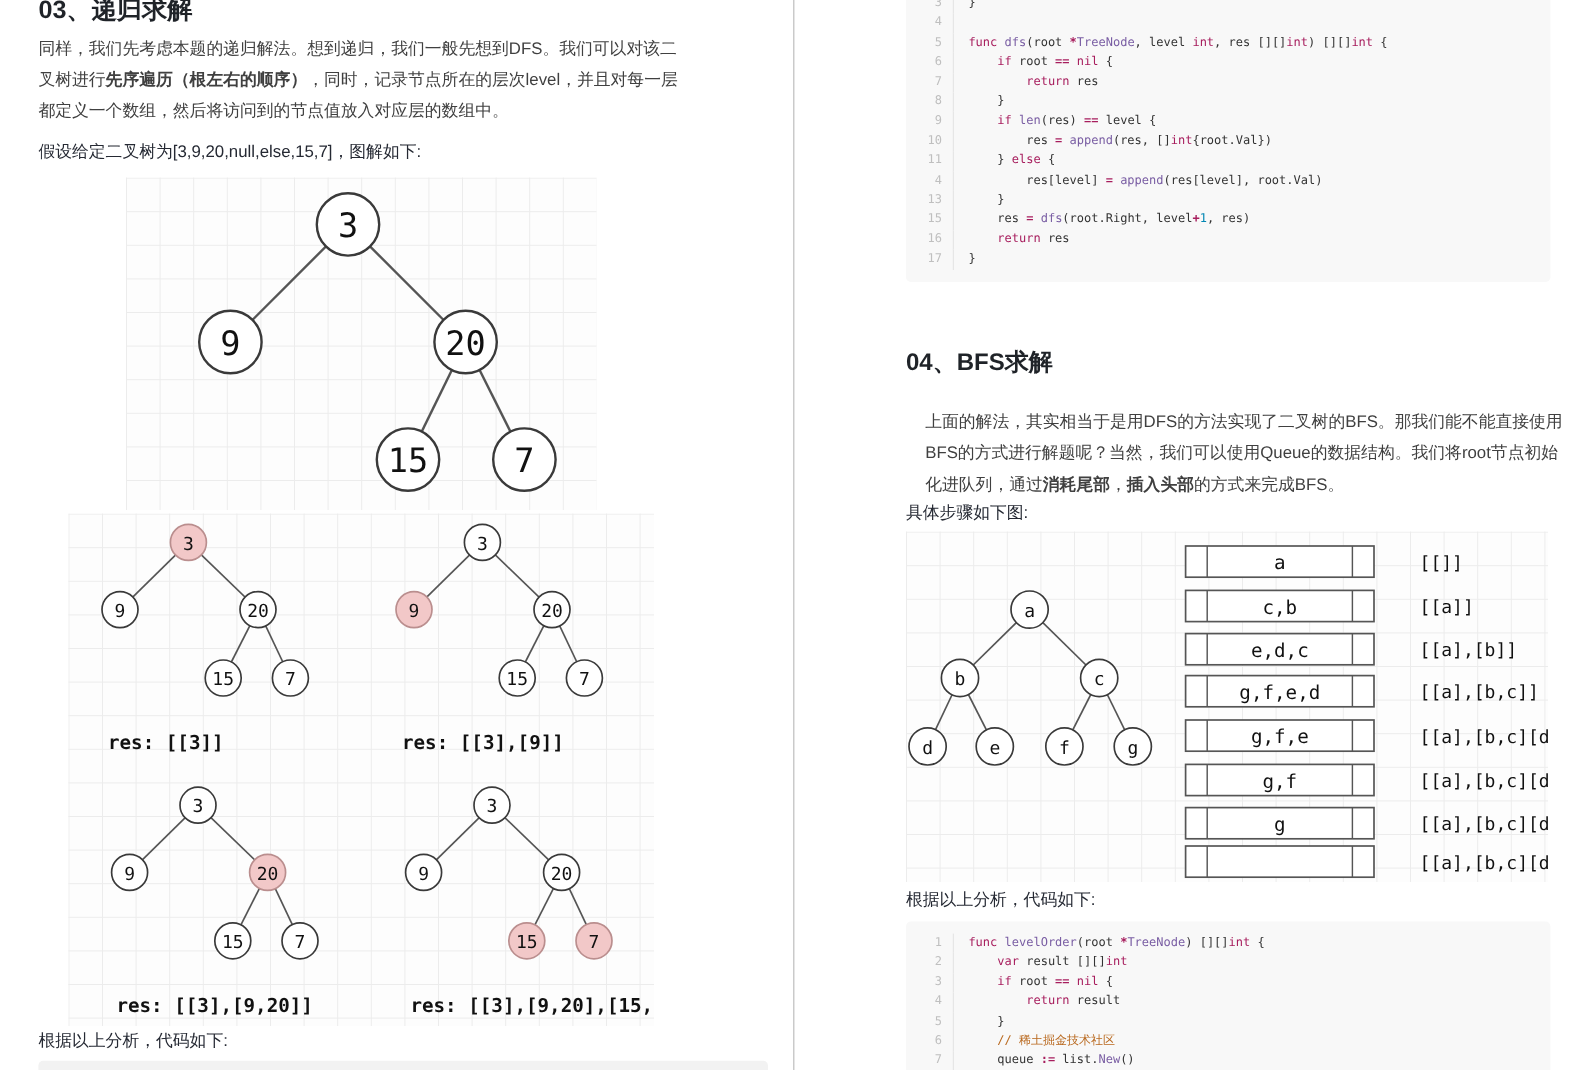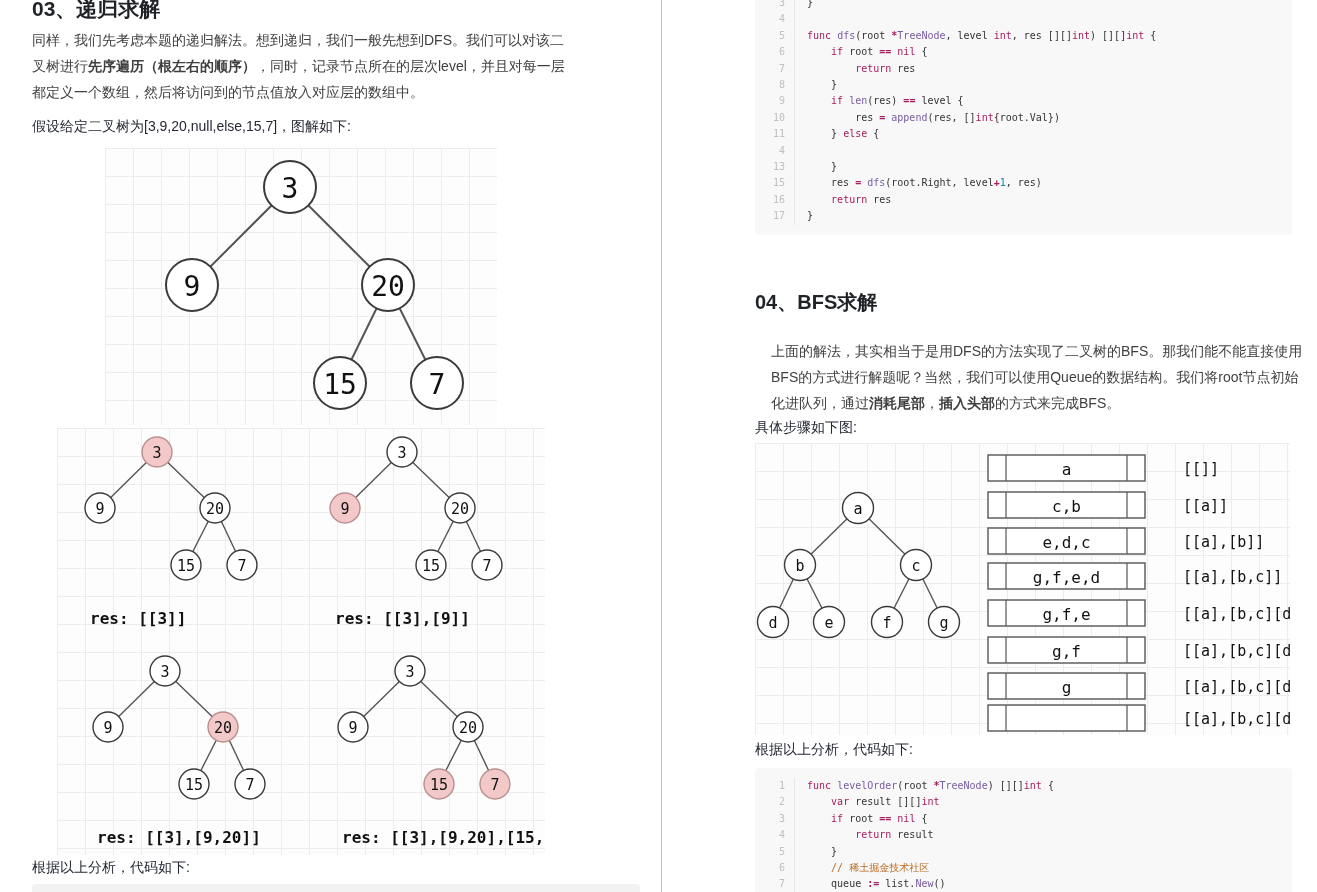--- a/index.html
+++ b/index.html
@@ -142,21 +142,21 @@
     <div class="code-block" id="code-dfs" style="top:-15px;left:0;width:537px;">
         <div class="code-line"><span class="ln">3</span><span class="lc">}</span></div>
         <div class="code-line"><span class="ln">4</span><span class="lc">&nbsp;</span></div>
         <div class="code-line"><span class="ln">5</span><span class="lc"><span class="tk-k">func</span> <span class="tk-f">dfs</span>(root <span class="tk-o">*</span><span class="tk-f">TreeNode</span>, level <span class="tk-k">int</span>, res [][]<span class="tk-k">int</span>) [][]<span class="tk-k">int</span> {</span></div>
         <div class="code-line"><span class="ln">6</span><span class="lc">    <span class="tk-k">if</span> root <span class="tk-o">==</span> <span class="tk-k">nil</span> {</span></div>
         <div class="code-line"><span class="ln">7</span><span class="lc">        <span class="tk-k">return</span> res</span></div>
         <div class="code-line"><span class="ln">8</span><span class="lc">    }</span></div>
         <div class="code-line"><span class="ln">9</span><span class="lc">    <span class="tk-k">if</span> <span class="tk-f">len</span>(res) <span class="tk-o">==</span> level {</span></div>
         <div class="code-line"><span class="ln">10</span><span class="lc">        res <span class="tk-o">=</span> <span class="tk-f">append</span>(res, []<span class="tk-k">int</span>{root.Val})</span></div>
         <div class="code-line"><span class="ln">11</span><span class="lc">    } <span class="tk-k">else</span> {</span></div>
-        <div class="code-line"><span class="ln">4</span></div>
+        <div class="code-line"><span class="ln">4</span><span class="lc">        res[level] <span class="tk-o">=</span> <span class="tk-f">append</span>(res[level], root.Val)</span></div>
         <div class="code-line"><span class="ln">13</span><span class="lc">    }</span></div>
         <div class="code-line"><span class="ln">15</span><span class="lc">    res <span class="tk-o">=</span> <span class="tk-f">dfs</span>(root.Right, level<span class="tk-o">+</span><span class="tk-n">1</span>, res)</span></div>
         <div class="code-line"><span class="ln">16</span><span class="lc">    <span class="tk-k">return</span> res</span></div>
         <div class="code-line"><span class="ln">17</span><span class="lc">}</span></div>
       </div>
 
     <h2 class="sec" style="top:288px;left:0;text-align:right;">04、BFS求解</h2>
 
     <p class="para" style="top:322px;left:0;width:540px;margin:16px;"><span>上面的解法，其实相当于是用DFS的方法实现了二叉树的BFS。那我们能不能直接使用BFS的方式进行解题呢？当然，我们可以使用Queue的数据结构。我们将root节点初始化进队列，通过</span><b>消耗尾部</b><span>，</span><b>插入头部</b><span>的方式来完成BFS。</span></p>
 

